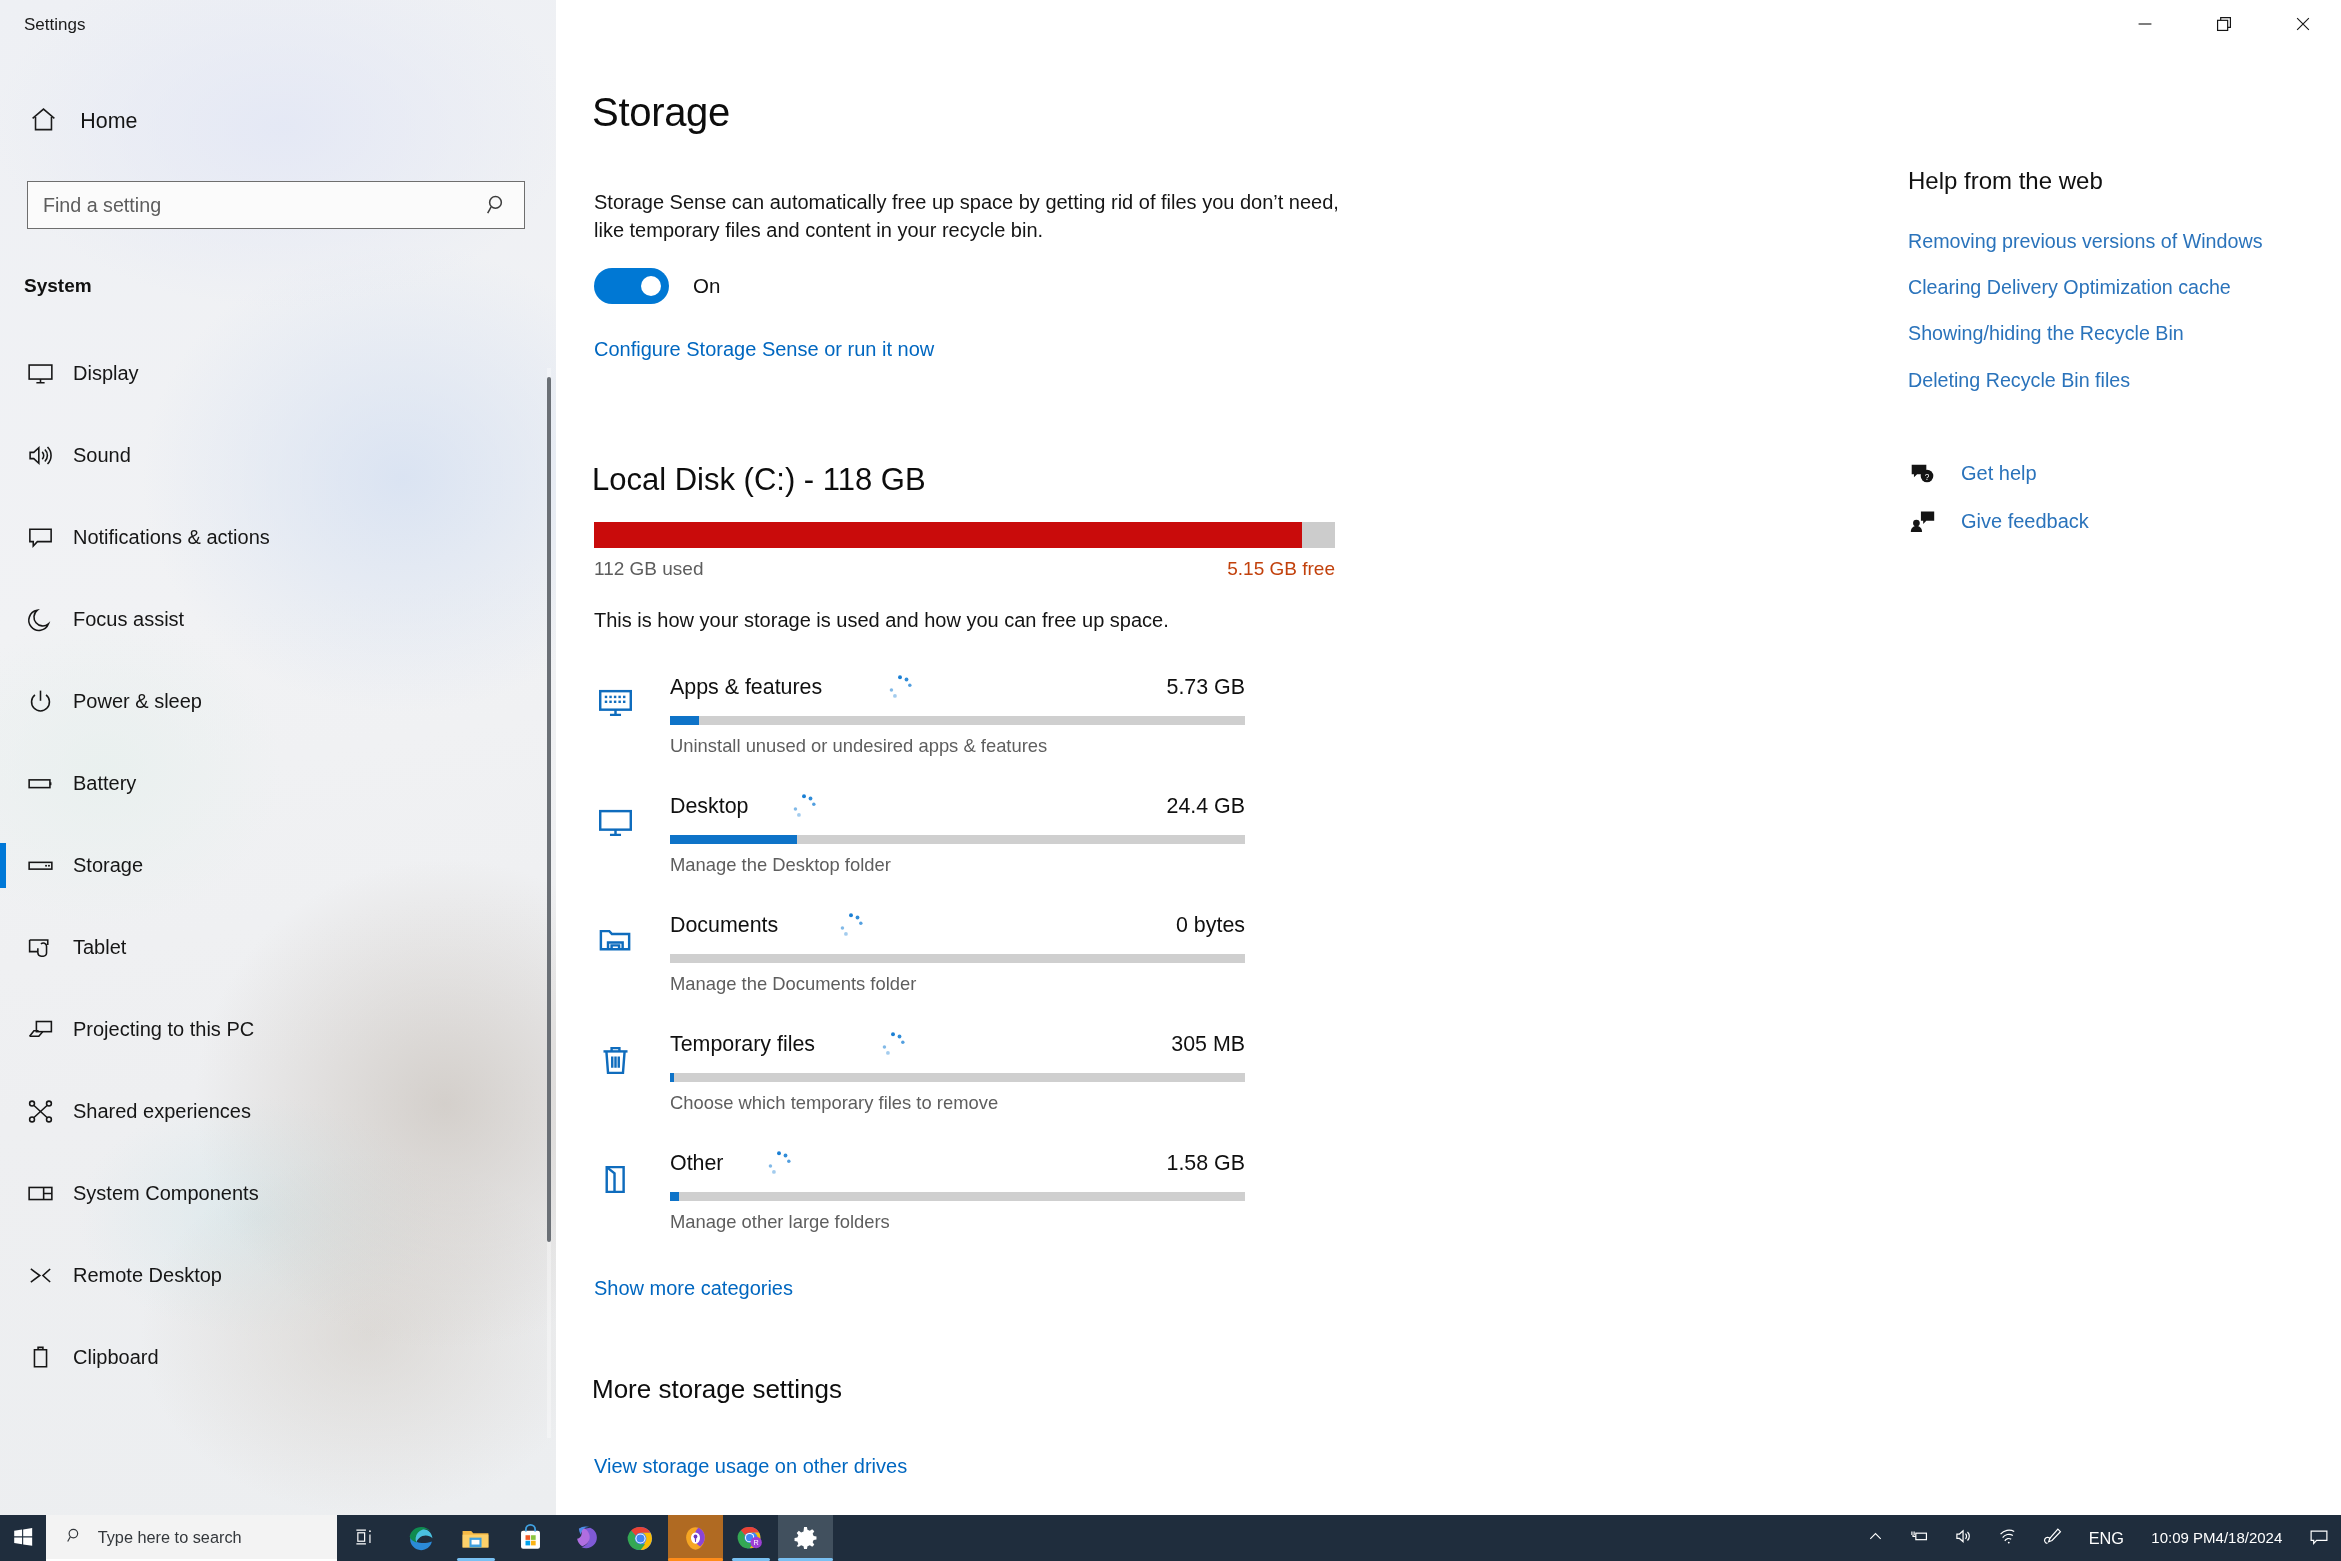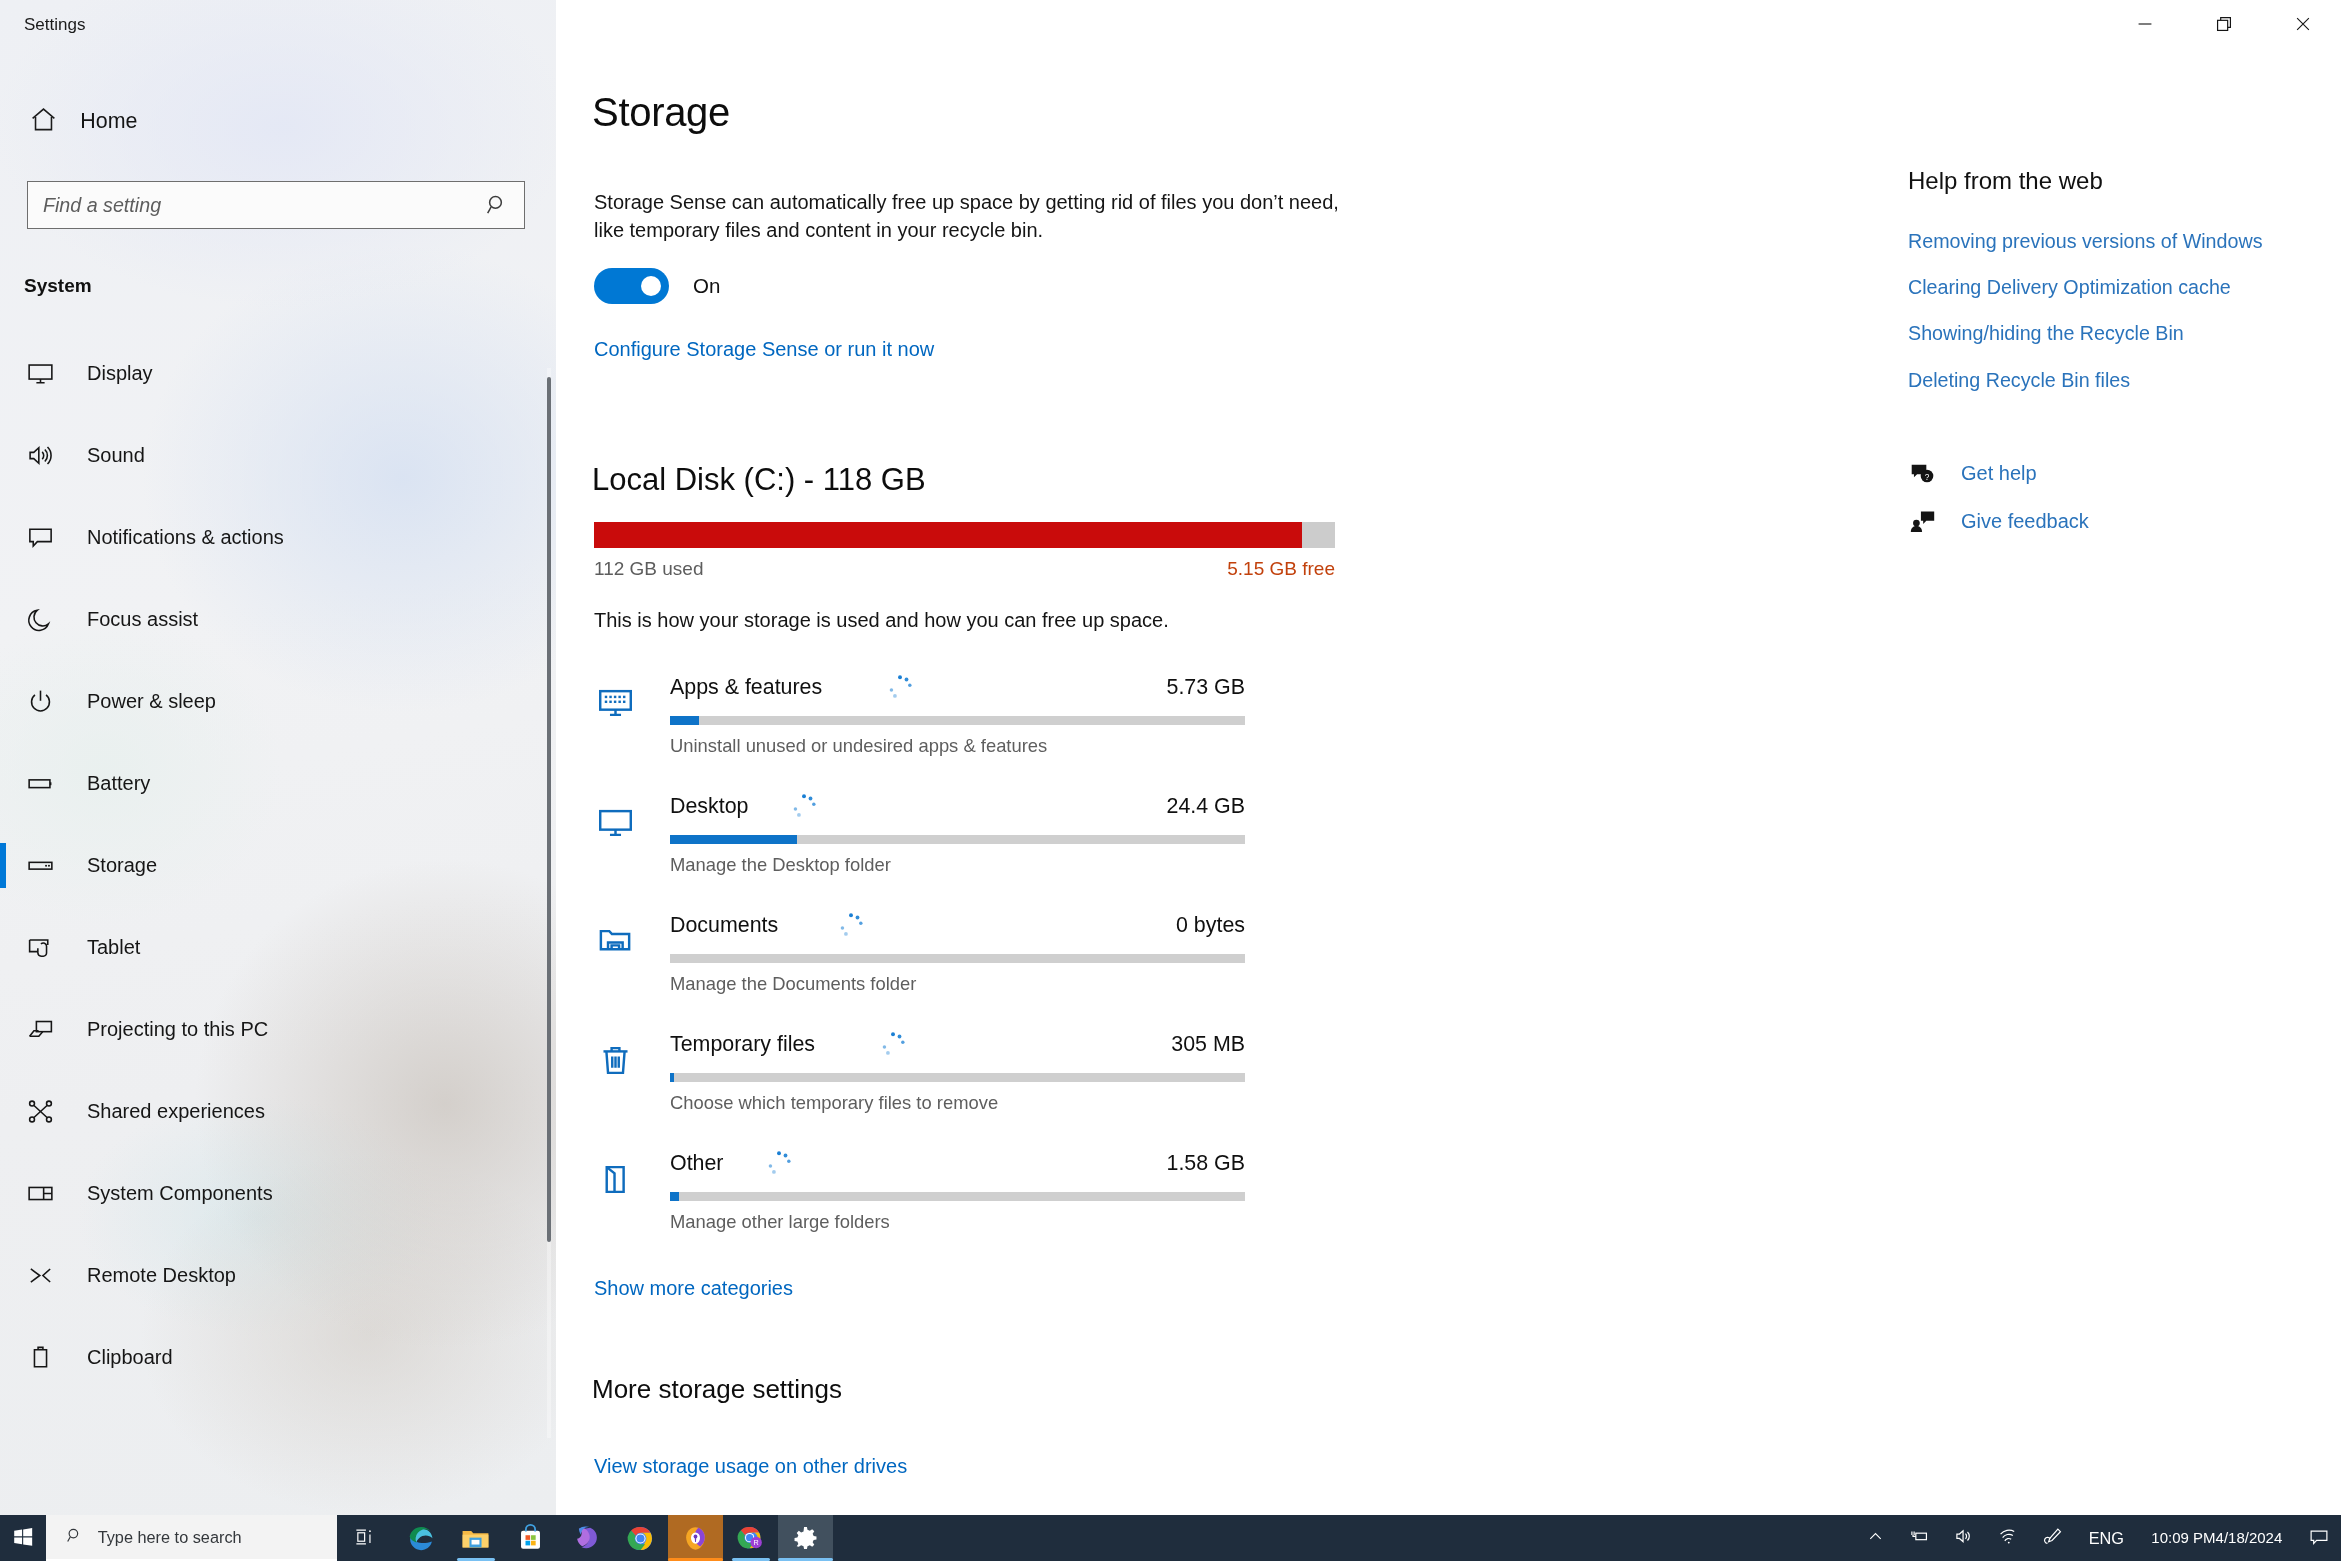--- a/index.html
+++ b/index.html
@@ -59,39 +59,39 @@
     position: absolute; left: 26.5px; top: 181px;
     width: 498px; height: 48px;
     background: #fbfbfb;
     border: 1.7px solid #6e6e6e;
     display: flex; align-items: center;
   }
   #search-input {
     border: none; outline: none; background: transparent;
     font-family: "Liberation Sans", sans-serif;
     font-size: 19.7px; color: #3a3a3a;
-    padding-left: 15.4px; width: 428px; height: 43px; font-style: italic;
+    padding-left: 15.4px; width: 428px; height: 43px;
   }
   #search-input::placeholder { color: #5d5d5d; }
   #search-icon-wrap {
     position: absolute; right: 13.7px; top: 10.3px;
     width: 26px; height: 26px;
   }
 
   #nav-group-title {
     position: absolute; left: 24px; top: 275px;
     font-size: 19px; font-weight: bold; color: #111;
   }
 
   #nav-list { position: absolute; left: 0; top: 332px; width: 556px; }
   .nav-item {
     position: relative;
     height: 82px;
     display: flex; align-items: center;
-    padding-left: 24px; gap: 30px;
+    padding-left: 24px; gap: 16px;
   }
   .nav-item .ico {
     width: 33px; height: 33px;
     display: flex; align-items: center; justify-content: center;
     flex: 0 0 33px;
   }
   .nav-item .lbl { font-size: 20px; color: #161616; white-space: nowrap; }
   .nav-item.selected::before {
     content: ""; position: absolute; left: 0; top: 19px;
     width: 6px; height: 45px; background: #0078d7;

